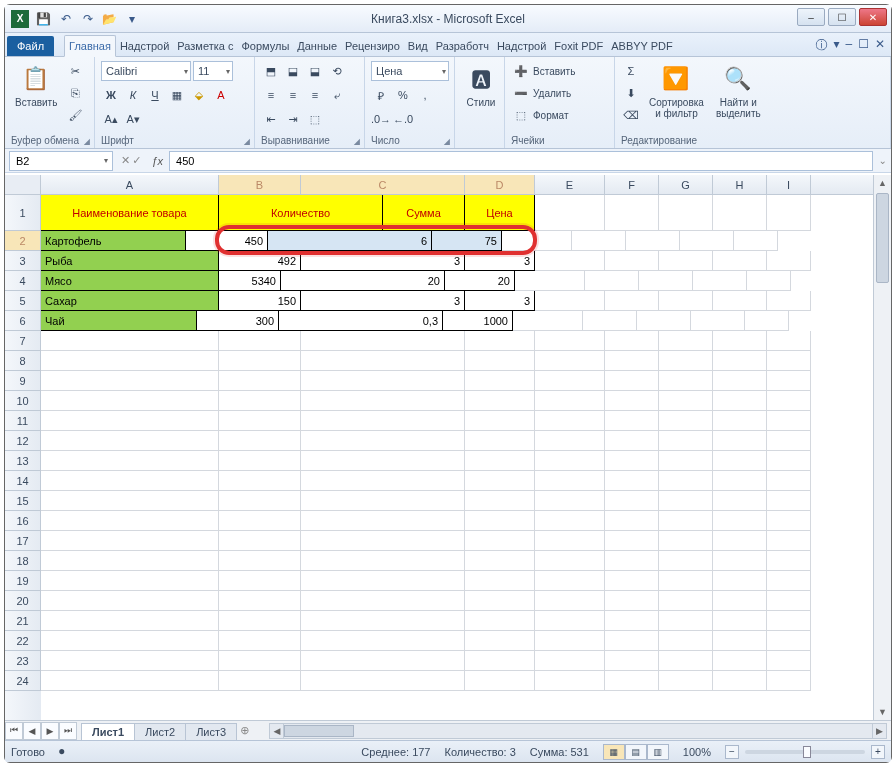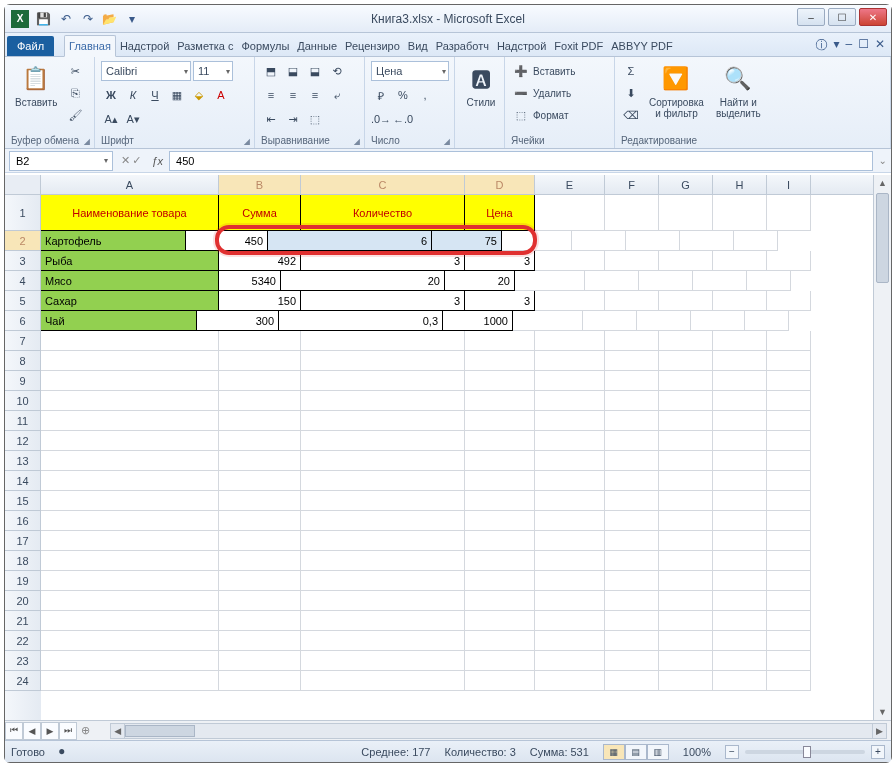--- a/index.html
+++ b/index.html
@@ -345,22 +345,22 @@
         <div class="rh">19</div>
         <div class="rh">20</div>
         <div class="rh">21</div>
         <div class="rh">22</div>
         <div class="rh">23</div>
         <div class="rh">24</div>
       </div>
     <div class="cells" id="cells">
         <div class="row tall">
           <div class="cell hdr" style="width: 178px;">Наименование товара</div>
+          <div class="cell hdr" style="width: 164px;">Количество</div>
           <div class="cell hdr" style="width: 82px;">Сумма</div>
-          <div class="cell hdr" style="width: 164px;">Количество</div>
           <div class="cell hdr" style="width: 70px;">Цена</div>
           <div class="cell" style="width: 70px;"></div>
           <div class="cell" style="width: 54px;"></div>
           <div class="cell" style="width: 54px;"></div>
           <div class="cell" style="width: 54px;"></div>
           <div class="cell" style="width: 44px;"></div>
         </div>
         <div class="row selrow">
           <div class="cell namecol" style="width: 145px;">Картофель</div>
           <div class="cell datacell tright" style="width: 82px; background: rgb(255, 255, 255);">450</div>
@@ -623,20 +623,25 @@
     <div class="redring" style="left:210px; top:50px; width:322px; height:30px;"></div>
   </div>
 
   <div class="sheetbar">
     <div class="nav">
       <div>⏮</div>
       <div>◀</div>
       <div>▶</div>
       <div>⏭</div>
     </div>
+    <div class="tabs" id="stabs">
+        <div class="stab active">Лист1</div>
+        <div class="stab">Лист2</div>
+        <div class="stab">Лист3</div>
+      </div>
     <span style="margin-left:4px;color:#888">⊕</span>
     <div class="hscroll">
       <div class="arr l">◀</div>
       <div class="thumb"></div>
       <div class="arr r">▶</div>
     </div>
   </div>
 
   <div class="status">
     <span>Готово</span>

